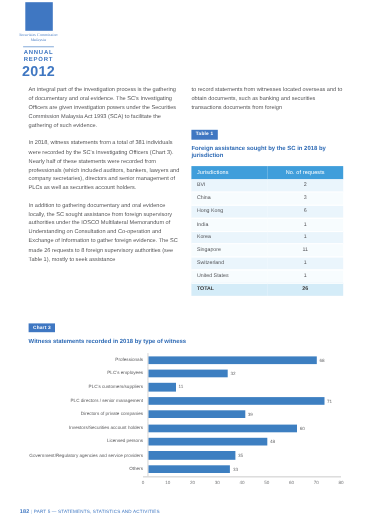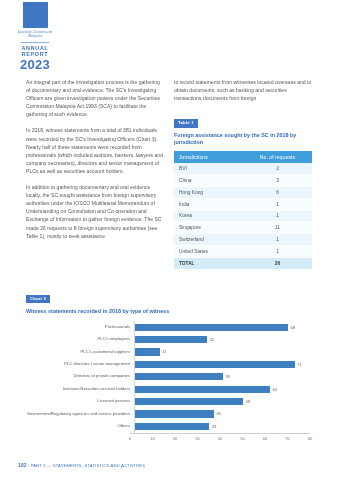--- a/index.html
+++ b/index.html
@@ -97,21 +97,21 @@
   .footer span.sep{color:#9ab8dd;}
 </style>
 </head>
 <body>
 
 <div class="logo-wrap">
   <div class="logo-mark"></div>
   <div class="logo-name">Securities Commission Malaysia</div>
   <div class="logo-rule"></div>
   <div class="logo-annual">ANNUAL REPORT</div>
-  <div class="logo-year">2023</div>
+  <div class="logo-year">2012</div>
 </div>
 
 <div class="col left">
   <p class="para">An integral part of the investigation process is the gathering of documentary and oral evidence. The SC's Investigating Officers are given investigation powers under the Securities Commission Malaysia Act 1993 (SCA) to facilitate the gathering of such evidence.</p>
   <p class="para">In 2018, witness statements from a total of 381 individuals were recorded by the SC's Investigating Officers (Chart 3). Nearly half of these statements were recorded from professionals (which included auditors, bankers, lawyers and company secretaries), directors and senior management of PLCs as well as securities account holders.</p>
   <p class="para">In addition to gathering documentary and oral evidence locally, the SC sought assistance from foreign supervisory authorities under the IOSCO Multilateral Memorandum of Understanding on Consultation and Co-operation and Exchange of Information to gather foreign evidence. The SC made 26 requests to 8 foreign supervisory authorities (see Table 1), mostly to seek assistance</p>
 </div>
 
 <div class="col right">
   <p class="para">to record statements from witnesses located overseas and to obtain documents, such as banking and securities transactions documents from foreign</p>

